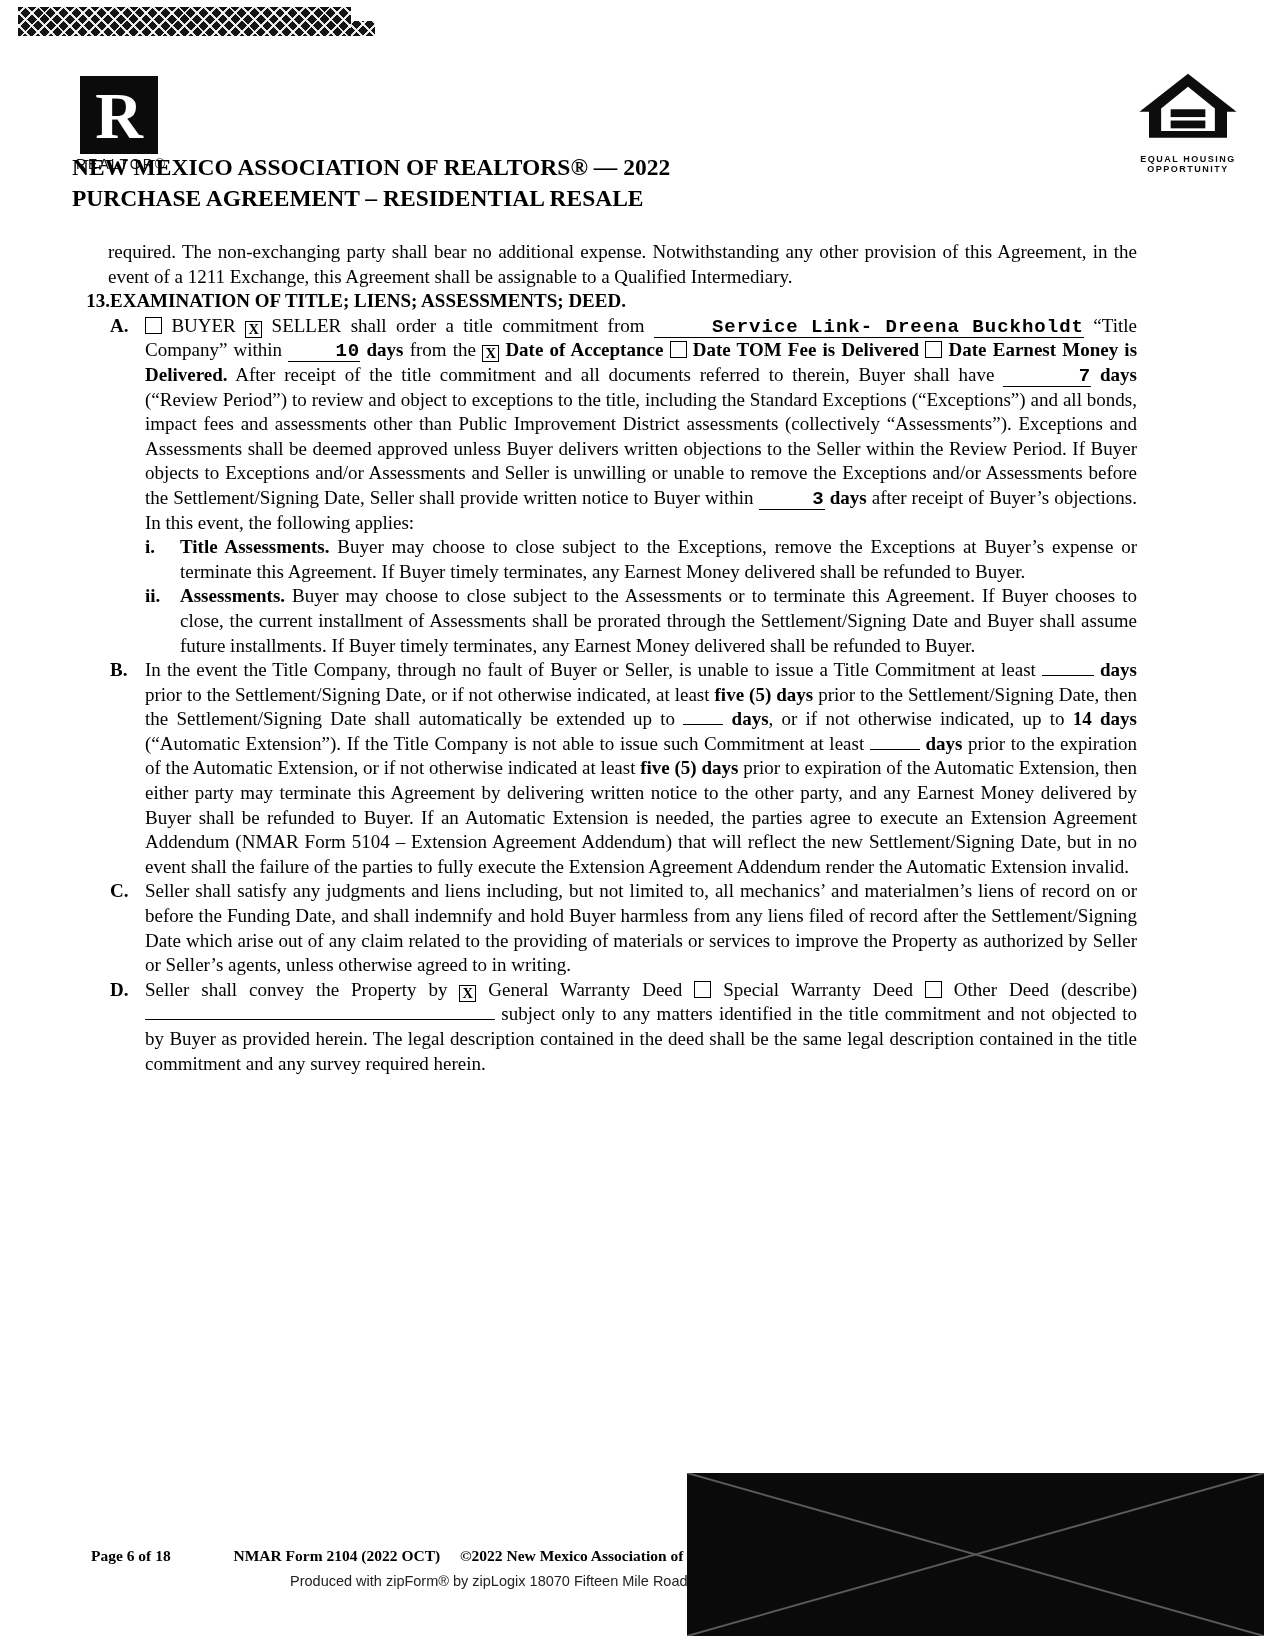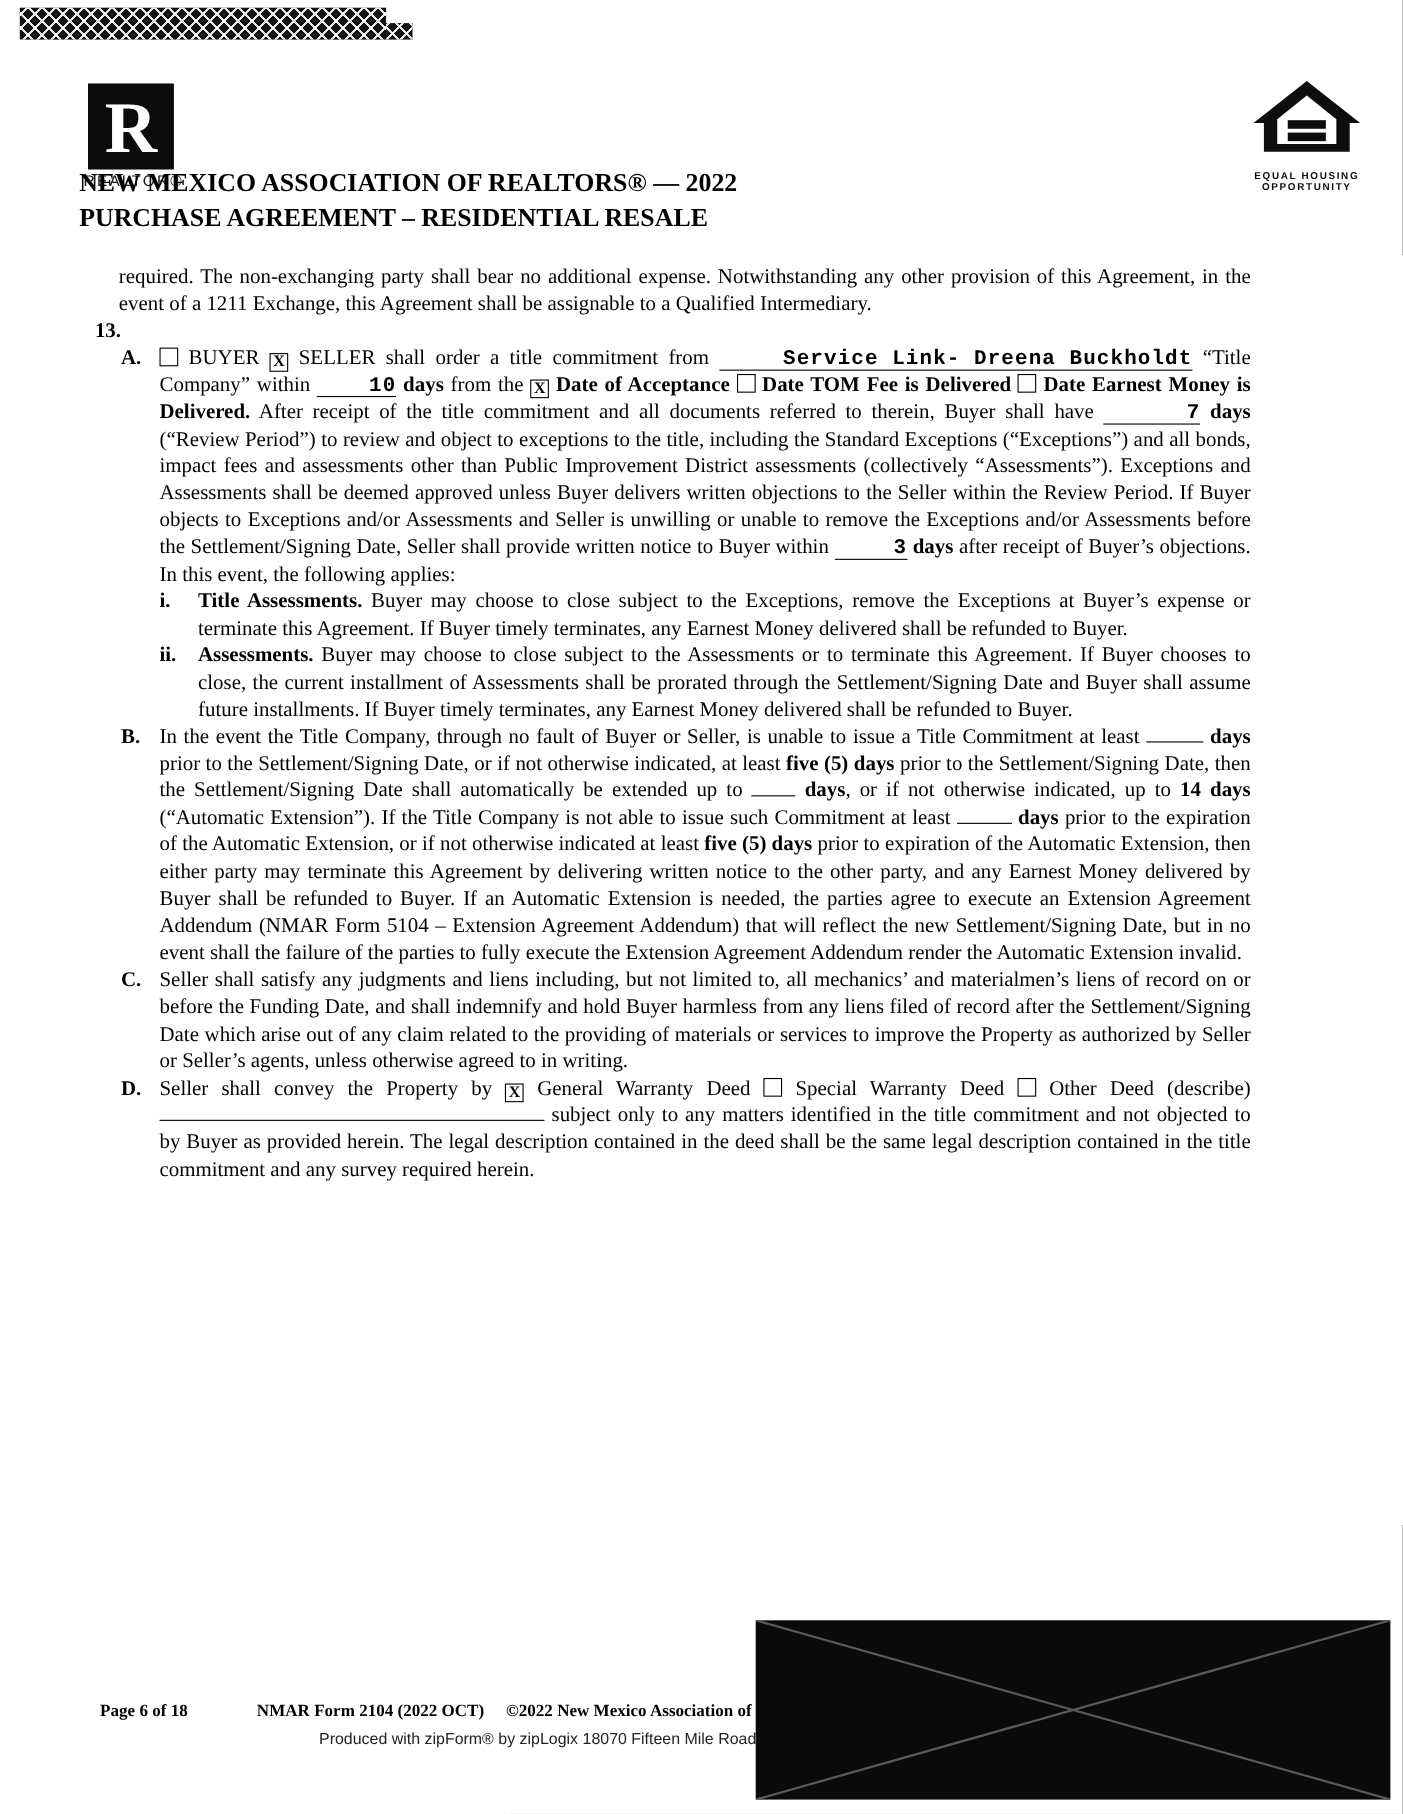--- a/index.html
+++ b/index.html
@@ -126,20 +126,21 @@
 
   <div class="title">
     <div>NEW MEXICO ASSOCIATION OF REALTORS® — 2022</div>
     <div>PURCHASE AGREEMENT – RESIDENTIAL RESALE</div>
   </div>
 
   <div class="content">
     <div class="para-intro para">required. The non-exchanging party shall bear no additional expense. Notwithstanding any other provision of this Agreement, in the event of a 1211 Exchange, this Agreement shall be assignable to a Qualified Intermediary.</div>
     <div class="h13">
       <div class="num">13.</div>
+      <div class="htxt">EXAMINATION OF TITLE; LIENS; ASSESSMENTS; DEED.</div>
     </div>
     <div id="section-items">
         <div class="item">
           <div class="lbl">A.</div>
           <div class="ibody">
             <div class="para"><span class="cb"></span><span> BUYER </span><span class="cb">X</span><span> SELLER shall order a title commitment from </span><span class="fill" style="min-width: 430px;">Service Link- Dreena Buckholdt</span><span> “Title Company” within </span><span class="fill" style="min-width: 72px;">10</span><span> </span><span class="b">days</span><span> from the </span><span class="cb">X</span><span> </span><span class="b">Date of Acceptance</span><span> </span><span class="cb"></span><span> </span><span class="b">Date TOM Fee is Delivered</span><span> </span><span class="cb"></span><span> </span><span class="b">Date Earnest Money is Delivered.</span><span> After receipt of the title commitment and all documents referred to therein, Buyer shall have </span><span class="fill" style="min-width: 88px;">7</span><span> </span><span class="b">days</span><span> (“Review Period”) to review and object to exceptions to the title, including the Standard Exceptions (“Exceptions”) and all bonds, impact fees and assessments other than Public Improvement District assessments (collectively “Assessments”). Exceptions and Assessments shall be deemed approved unless Buyer delivers written objections to the Seller within the Review Period. If Buyer objects to Exceptions and/or Assessments and Seller is unwilling or unable to remove the Exceptions and/or Assessments before the Settlement/Signing Date, Seller shall provide written notice to Buyer within </span><span class="fill" style="min-width: 66px;">3</span><span> </span><span class="b">days</span><span> after receipt of Buyer’s objections. In this event, the following applies:</span></div>
             <div class="sub">
               <div class="lbl">i.</div>
               <div class="ibody para"><span class="b">Title Assessments.</span><span> Buyer may choose to close subject to the Exceptions, remove the Exceptions at Buyer’s expense or terminate this Agreement. If Buyer timely terminates, any Earnest Money delivered shall be refunded to Buyer.</span></div>
             </div>

